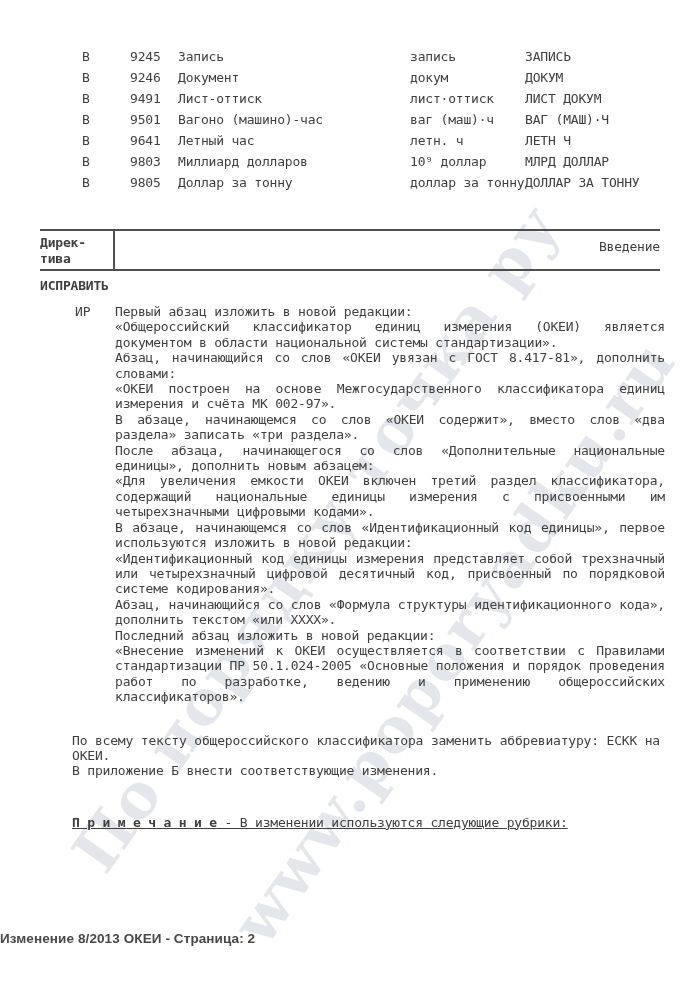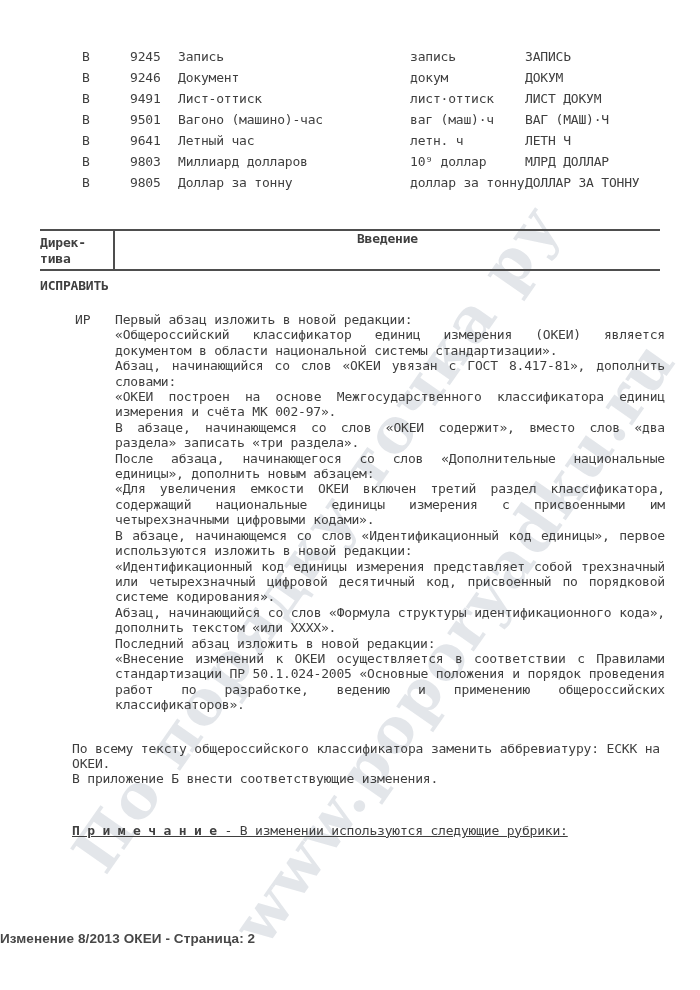--- a/index.html
+++ b/index.html
@@ -58,34 +58,34 @@
   .hdr-left{
     width:73px;
     border-right:2px solid #4e4e4e;
     text-align:left;
     font-weight:bold;
     padding-top:4px;
     line-height:16px;
   }
   .hdr-right{
     flex:1;
-    text-align:center;
-    font-weight:bold;
-    padding-top:0;
+    text-align:right;
+    font-weight:normal;
+    padding-top:8px;
     line-height:16px;
   }
   
   .action{
     margin:7px 0 0 40px;
     width:620px;
     font-weight:bold;
   }
   .ir{
     position:relative;
-    margin-top:19px;
+    margin-top:11px;
   }
   .ir-label{
     position:absolute;
     left:75px;top:0;
     line-height:15.4px;
   }
   .ir-text{
     margin-left:115px;
     width:550px;
   }

